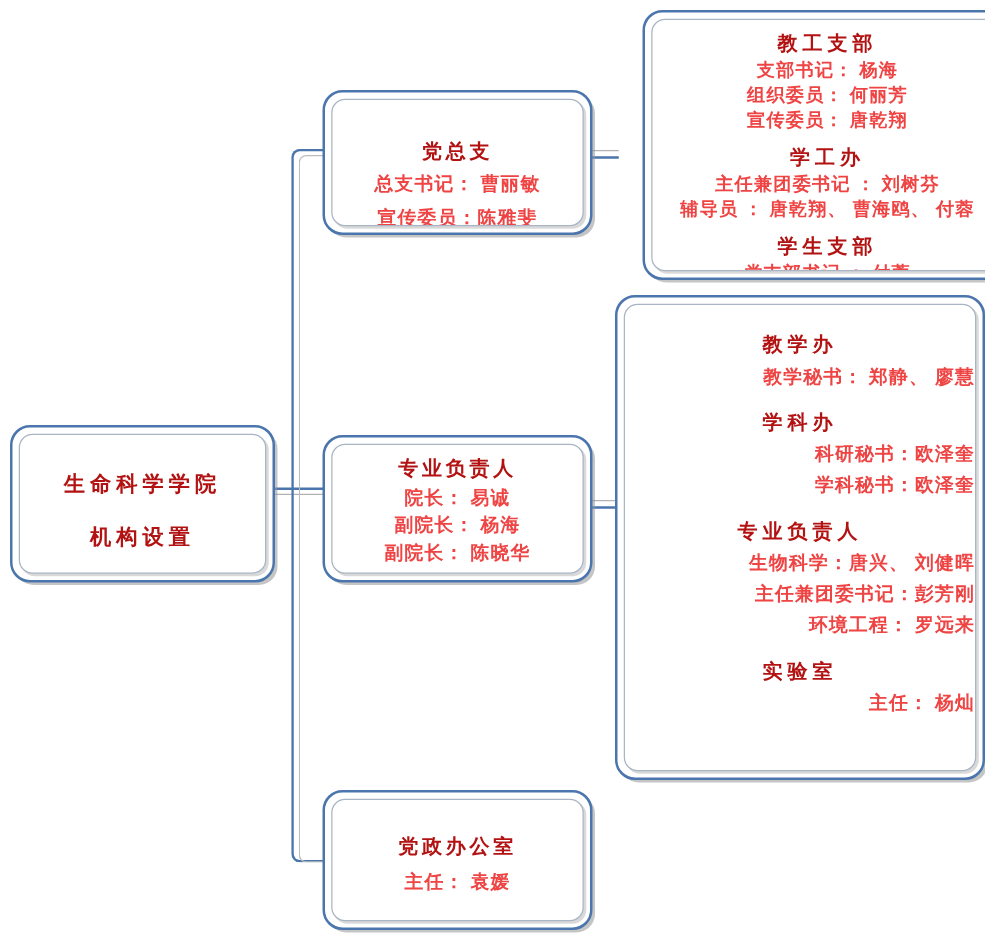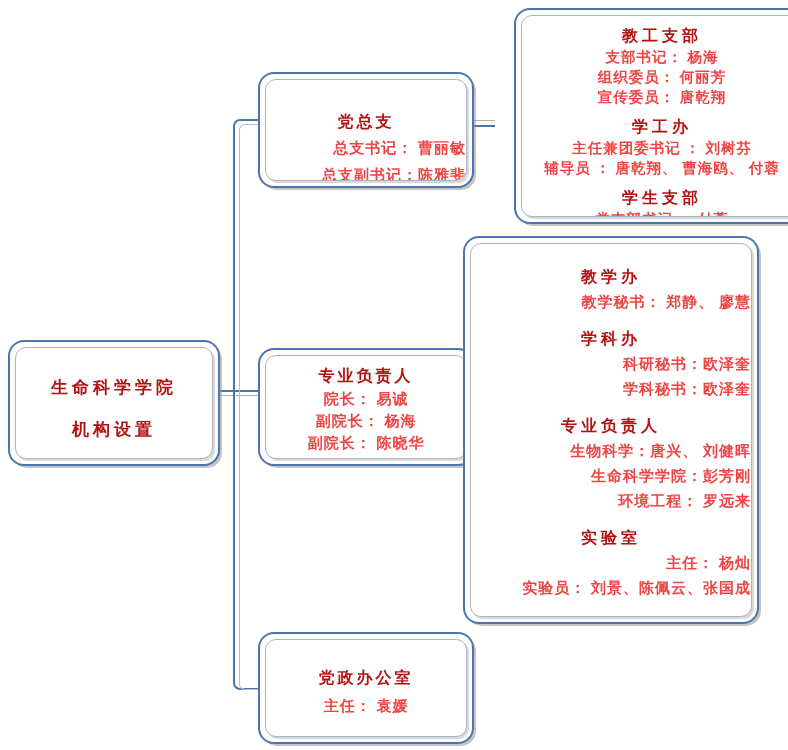--- a/index.html
+++ b/index.html
@@ -48,21 +48,21 @@
   .root-text{padding-top:26px;}
   .root-text .rline{
     color:#b31212;font-weight:bold;font-size:17px;text-align:center;
     letter-spacing:4px;line-height:28px;
   }
   .root-text .rline + .rline{margin-top:14px;}
 
   
   .party .pad{padding-top:13px;}
   .party .ttl{line-height:26px;margin-top:16px;}
-  .party .ln{line-height:27px;text-align:right;}
+  .party .ln{line-height:27px;}
   .admin .pad{padding-top:8px;}
   .admin .ln{line-height:22px;}
   .office .pad{padding-top:26px;}
   .office .ln{line-height:26px;margin-top:3px;}
 
   
   .rtop .pad{padding-top:8px;}
   .rtop .ttl{line-height:23px;letter-spacing:4px;}
   .rtop .ln{line-height:20px;font-size:14.5px;}
   .rtop .sec + .sec{margin-top:8px;}
@@ -95,21 +95,21 @@
         <div class="rline">机构设置</div>
       </div>
     </div>
   </div>
 
   <div class="node party" style="left:258px;top:72px;width:212px;height:112px;">
     <div class="inner">
       <div class="pad">
         <div class="ttl">党总支</div>
         <div class="ln">总支书记： 曹丽敏</div>
-        <div class="ln">总支副书记：陈雅斐</div>
+        <div class="ln">宣传委员：陈雅斐</div>
       </div>
     </div>
   </div>
 
   <div class="node admin" style="left:258px;top:348px;width:212px;height:114px;">
     <div class="inner">
       <div class="pad">
         <div class="ttl">专业负责人</div>
         <div class="ln">院长： 易诚</div>
         <div class="ln">副院长：  杨海</div>
@@ -142,40 +142,39 @@
           <div class="ln">辅导员 ： 唐乾翔、 曹海鸥、 付蓉</div>
         </div>
         <div class="sec">
           <div class="ttl">学生支部</div>
           <div class="ln">党支部书记 ：  付蓉</div>
         </div>
       </div>
     </div>
   </div>
 
-  <div class="node rbot" style="left:463px;top:236px;width:292px;height:384px;">
+  <div class="node rbot" style="left:492px;top:236px;width:292px;height:384px;">
     <div class="inner">
       <div class="pad">
         <div class="sec">
           <div class="ttl">教学办</div>
           <div class="ln">教学秘书：  郑静、  廖慧</div>
         </div>
         <div class="sec">
           <div class="ttl">学科办</div>
           <div class="ln">科研秘书：欧泽奎</div>
           <div class="ln">学科秘书：欧泽奎</div>
         </div>
         <div class="sec">
           <div class="ttl">专业负责人</div>
           <div class="ln">生物科学：唐兴、  刘健晖</div>
-          <div class="ln">生命科学学院：彭芳刚</div>
+          <div class="ln">主任兼团委书记：彭芳刚</div>
           <div class="ln">环境工程：  罗远来</div>
         </div>
         <div class="sec">
           <div class="ttl">实验室</div>
           <div class="ln">主任：  杨灿</div>
-          <div class="ln">实验员：  刘景、陈佩云、张国成</div>
         </div>
       </div>
     </div>
   </div>
 
 </div>
 
 </body></html>

